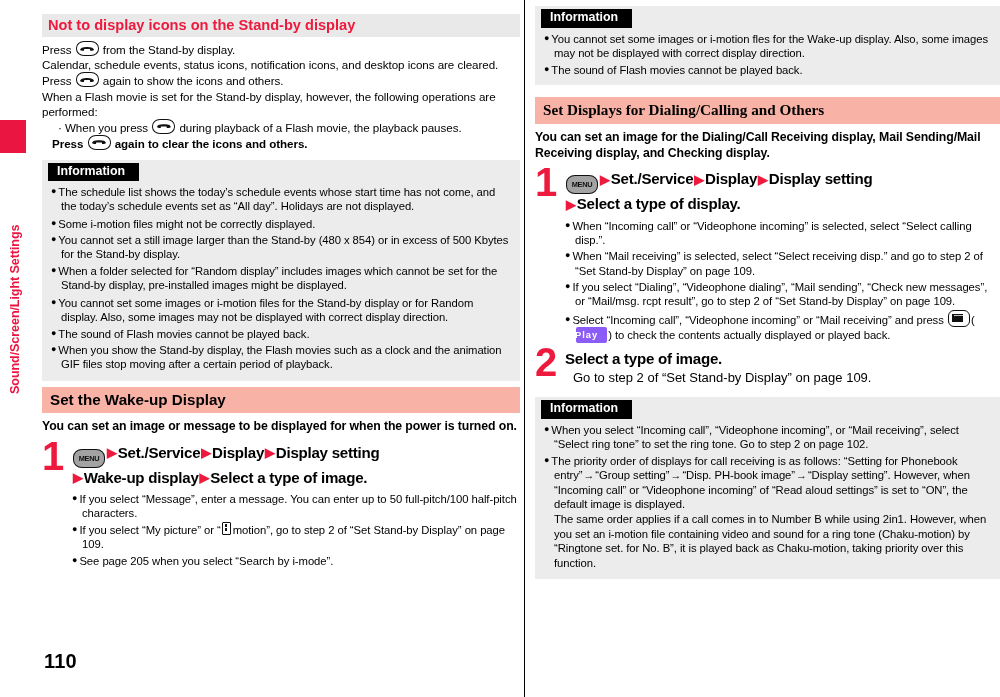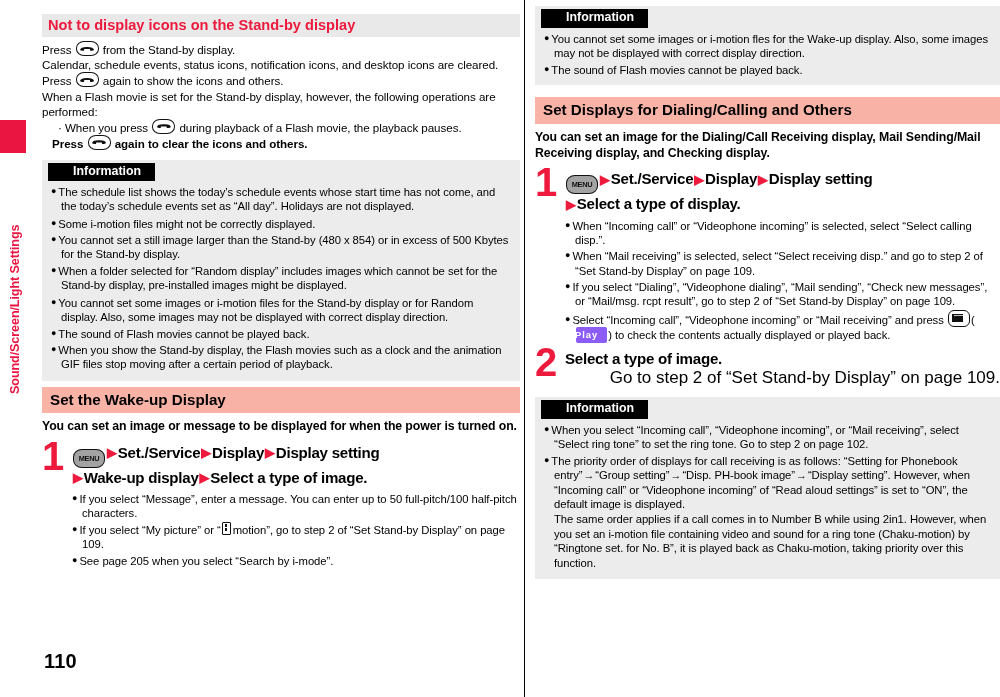--- a/index.html
+++ b/index.html
@@ -127,21 +127,21 @@
     margin: 9px 0 6px 0;
     padding: 0 0 7px 0;
     position: relative;
   }
   .info-title {
     display: inline-block;
     background: #000;
     color: #fff;
     font-weight: bold;
     font-size: 12.4px;
-    padding: 1px 14px 2px 25px;
+    padding: 1px 14px 2px 9px;
     margin: 3px 0 3px 6px;
     line-height: 1.25;
   }
   .info-list {
     margin: 0;
     padding: 0 9px 0 9px;
     list-style: none;
   }
   .info-list li {
     font-size: 11.3px;
@@ -198,24 +198,23 @@
     text-indent: -10px;
     margin: 0 0 1px 0;
     letter-spacing: -0.06px;
   }
   .step-sub li .bul {
     font-size: 9px;
     vertical-align: 1.5px;
     margin-right: 2px;
   }
   .step-note {
-    font-size: 17px;
+    font-size: 13px;
     line-height: 15px;
     margin: 2px 0 0 8px;
-    text-align: right;
   }
 
   
   .key-phone {
     display: inline-block;
     width: 21px;
     height: 13px;
     border: 1.4px solid #111;
     border-radius: 8px/7px;
     position: relative;
@@ -407,21 +406,21 @@
 <div id="col-right">
 
   <div class="info-box" style="margin-top:2px;">
     <div class="info-title">Information</div>
     <ul class="info-list">
       <li><span class="bul">●</span><span>You cannot set some images or i-motion fles for the Wake-up display. Also, some images may not be displayed with correct display direction.</span></li>
       <li><span class="bul">●</span><span>The sound of Flash movies cannot be played back.</span></li>
     </ul>
   </div>
 
-  <div class="head-pink" style="margin-top:12px;">Set Displays for Dialing/Calling and Others</div>
+  <div class="head-pink" style="margin-top:12px;font-family:Liberation Serif, serif;">Set Displays for Dialing/Calling and Others</div>
 
   <div class="lead">You can set an image for the Dialing/Call Receiving display, Mail Sending/Mail Receiving display, and Checking display.</div>
 
   <div class="step">
     <div class="step-num">1</div>
     <div class="step-title">
       <span class="key-menu">MENU</span><span class="arrow">▶</span><span>Set./Service</span><span class="arrow">▶</span><span>Display</span><span class="arrow">▶</span><span>Display setting</span><br>
       <span class="arrow">▶</span><span>Select a type of display.</span>
     </div>
     <ul class="step-sub">

